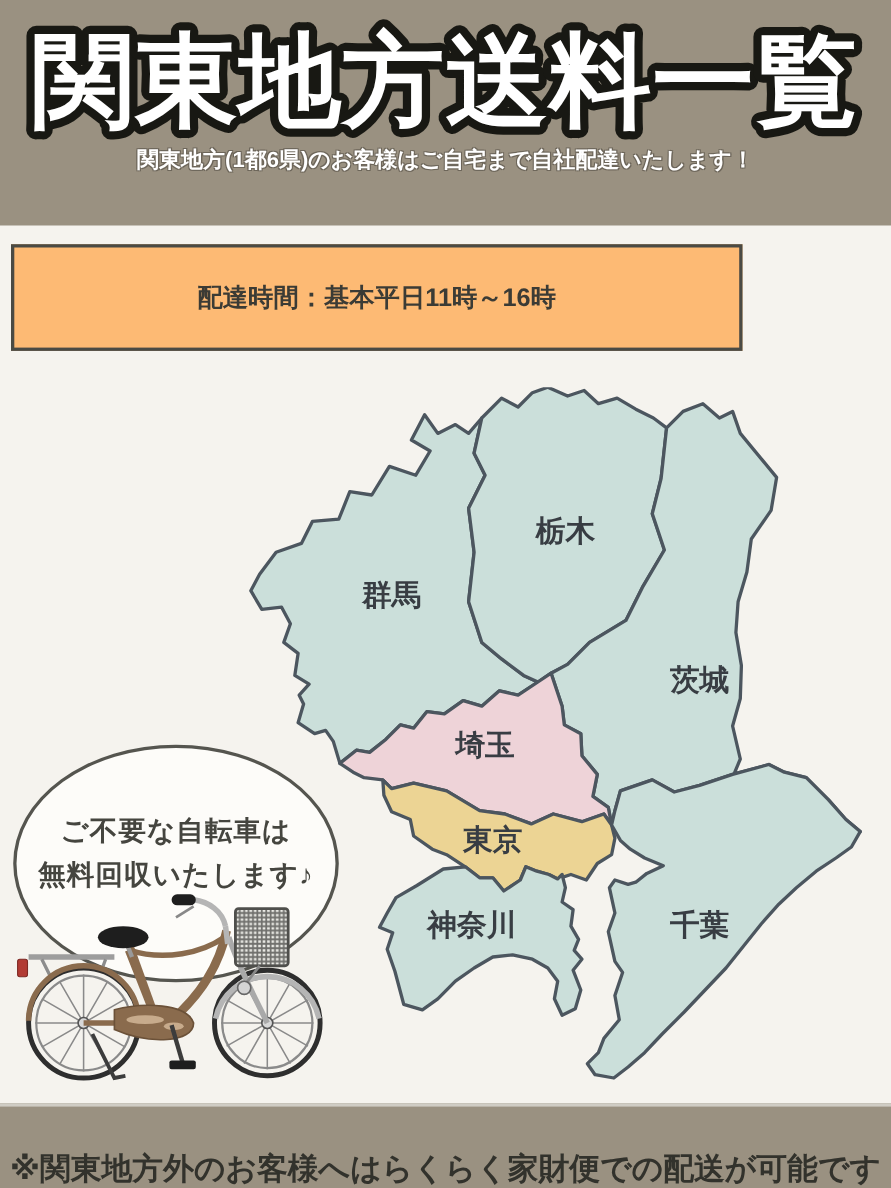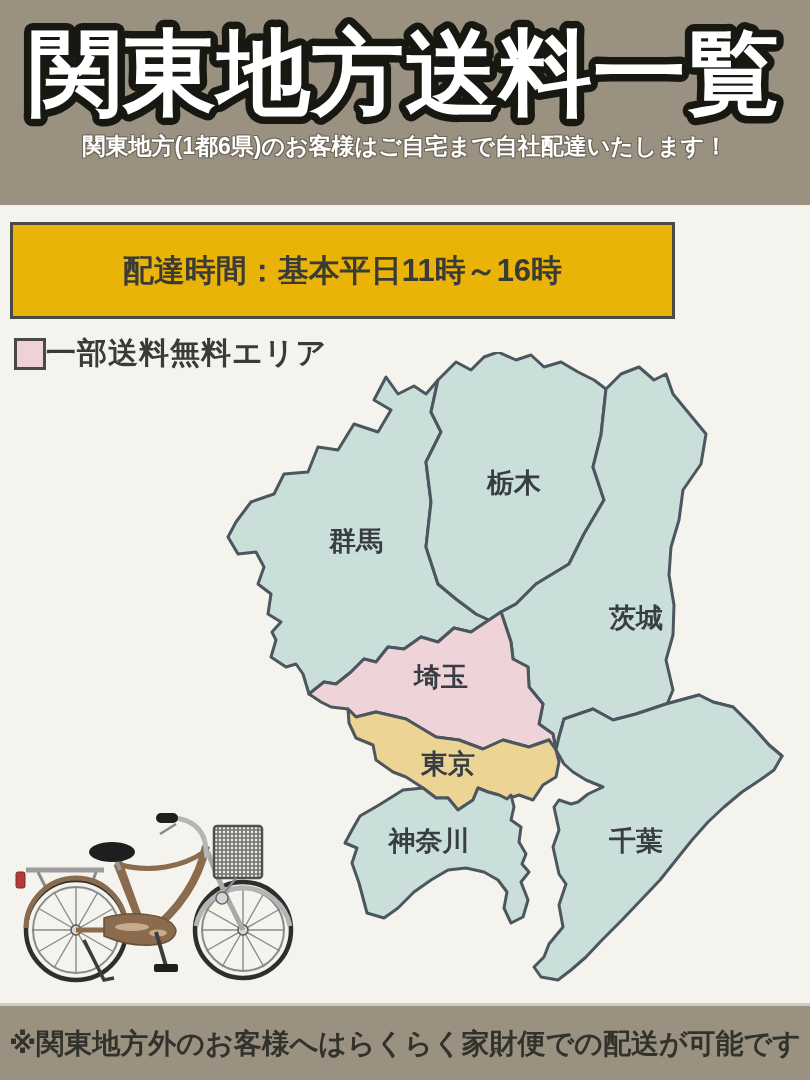--- a/index.html
+++ b/index.html
@@ -12,28 +12,28 @@
   
   .banner{position:absolute;left:0;top:0;width:810px;height:205px;background:#9a9181;}
   .title-svg{position:absolute;left:0;top:6px;width:810px;height:126px;display:block;}
   .title-text{
     font-size:93px;font-weight:bold;fill:#ffffff;
     stroke:#181813;stroke-width:15px;paint-order:stroke;
     stroke-linejoin:round;letter-spacing:1px;
     font-family:"Liberation Sans","DejaVu Sans",sans-serif;
   }
   .subtitle{position:absolute;left:0;top:128px;width:810px;text-align:center;
-    color:#ffffff;font-size:23px;line-height:36px;letter-spacing:0px;
+    color:#ffffff;font-size:20px;line-height:36px;letter-spacing:0px;
     text-shadow:1px 1px 0 #6d665a,-1px 1px 0 #6d665a,1px -1px 0 #6d665a,-1px -1px 0 #6d665a;}
   
   .notice-box{
     position:absolute;left:10px;top:222px;width:665px;height:97px;
-    background:#eab308;border:3px solid #4a4a44;box-sizing:border-box;
+    background:#fdba74;border:3px solid #4a4a44;box-sizing:border-box;
     display:flex;flex-direction:column;justify-content:center;align-items:center;
-    color:#3b3b35;font-size:31px;line-height:41px;letter-spacing:0px;
+    color:#3b3b35;font-size:23px;line-height:41px;letter-spacing:0px;
   }
   
   .legend{position:absolute;left:14px;top:336px;}
   .legend-row{display:flex;align-items:center;margin-bottom:9px;height:35px;}
   .legend-swatch{width:32px;height:32px;border:3px solid #4a4a44;box-sizing:border-box;flex:0 0 auto;}
   .legend-label{color:#3b3b35;font-size:30px;letter-spacing:1px;white-space:nowrap;}
   
   .map-svg{position:absolute;left:226px;top:352px;width:584px;height:665px;}
   .pref{stroke:#4c565f;stroke-width:3;stroke-linejoin:round;stroke-linecap:round;}
   .pref-label{font-size:27px;font-weight:bold;fill:#383d43;text-anchor:middle;
@@ -45,21 +45,21 @@
     box-sizing:border-box;
   }
   .bubble-text{position:absolute;left:0;top:56px;width:100%;text-align:center;
     color:#45453f;font-size:25px;line-height:40px;letter-spacing:1px;}
   
   .bike-svg{position:absolute;left:8px;top:812px;width:300px;height:190px;}
   
   .footer{
     position:absolute;left:0;top:1003px;width:810px;height:77px;
     background:#9a9181;border-top:3px solid #cfccc4;box-sizing:border-box;
-    display:flex;flex-direction:column;justify-content:center;align-items:center;
+    display:flex;flex-direction:column;justify-content:flex-end;align-items:center;
     color:#32322c;font-size:28px;line-height:35px;letter-spacing:0px;white-space:nowrap;
   }
 </style>
 </head>
 <body>
 
 <div class="poster">
 
   <div class="banner">
     <svg class="title-svg" viewBox="0 0 810 126">
@@ -68,24 +68,20 @@
     <div class="subtitle">
       <div>関東地方(1都6県)のお客様はご自宅まで自社配達いたします！</div>
     </div>
   </div>
 
   <div class="notice-box">
     <div>配達時間：基本平日11時～16時</div>
   </div>
 
   <div class="legend">
-    <div class="legend-row">
-      <span class="legend-swatch" style="background-color: rgb(238, 210, 216);"></span>
-      <span class="legend-label">一部送料無料エリア</span>
-    </div>
   </div>
 
   <svg class="map-svg" viewBox="0 0 584 665">
 
     <path class="pref" d="M160,25 L172,42 L188,34 L200,42 L212,28 L205,60 L215,80 L200,110 L205,150 L200,195
          L212,232 L230,247 L250,262 L263,268 L245,280 L228,276 L212,290 L195,285 L178,297
          L162,295 L150,310 L138,307 L125,320 L110,332 L98,330 L83,342 L77,322 L70,312
          L60,315 L45,305 L50,288 L46,280 L55,270 L42,262 L45,242 L32,232 L38,215 L30,200
          L12,202 L2,185 L10,170 L25,150 L48,142 L58,122 L82,120 L92,95 L112,98 L128,72
          L152,80 L165,58 L148,48 Z" fill="#cbdfda"></path>
@@ -126,20 +122,26 @@
 
     <text class="pref-label" x="130" y="198">群馬</text>
     <text class="pref-label" x="288" y="140">栃木</text>
     <text class="pref-label" x="410" y="275">茨城</text>
     <text class="pref-label" x="215" y="334">埼玉</text>
     <text class="pref-label" x="222" y="421">東京</text>
     <text class="pref-label" x="203" y="498">神奈川</text>
     <text class="pref-label" x="410" y="498">千葉</text>
   </svg>
 
+  <div class="bubble">
+    <div class="bubble-text">
+      <div>ご不要な自転車は</div>
+      <div>無料回収いたします♪</div>
+    </div>
+  </div>
 
   <svg class="bike-svg" viewBox="0 0 300 190">
     <defs>
       <pattern id="basketPat" width="8" height="8" patternUnits="userSpaceOnUse">
         <rect width="8" height="8" fill="#ebebe6"></rect>
         <path d="M0,2 H8 M0,6 H8 M2,0 V8 M6,0 V8" stroke="#6f6f6c" stroke-width="1.6"></path>
       </pattern>
     </defs>
 
     <rect x="8" y="60" width="9" height="16" rx="2" fill="#b23b34" stroke="#7e2a25"></rect>

